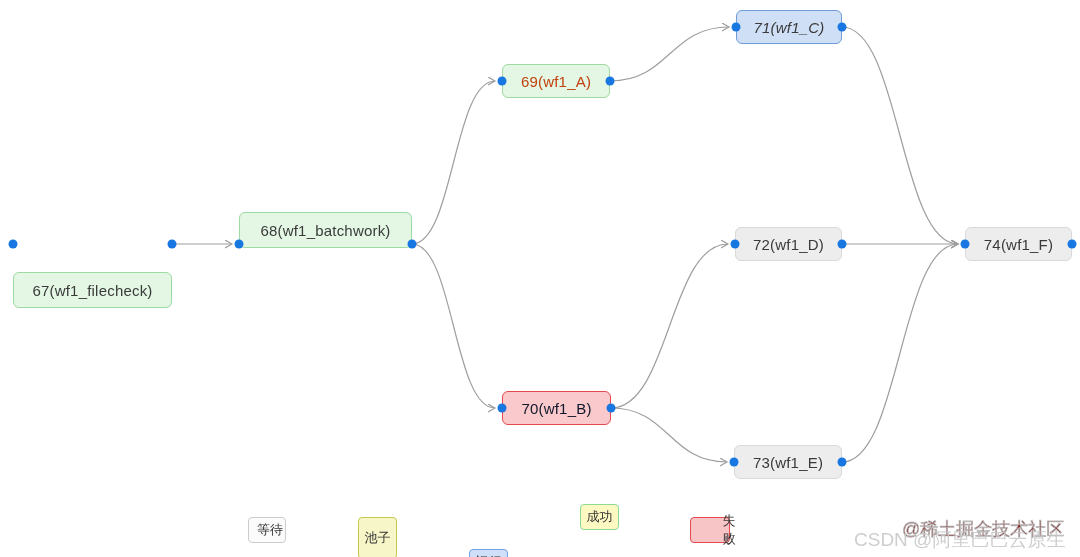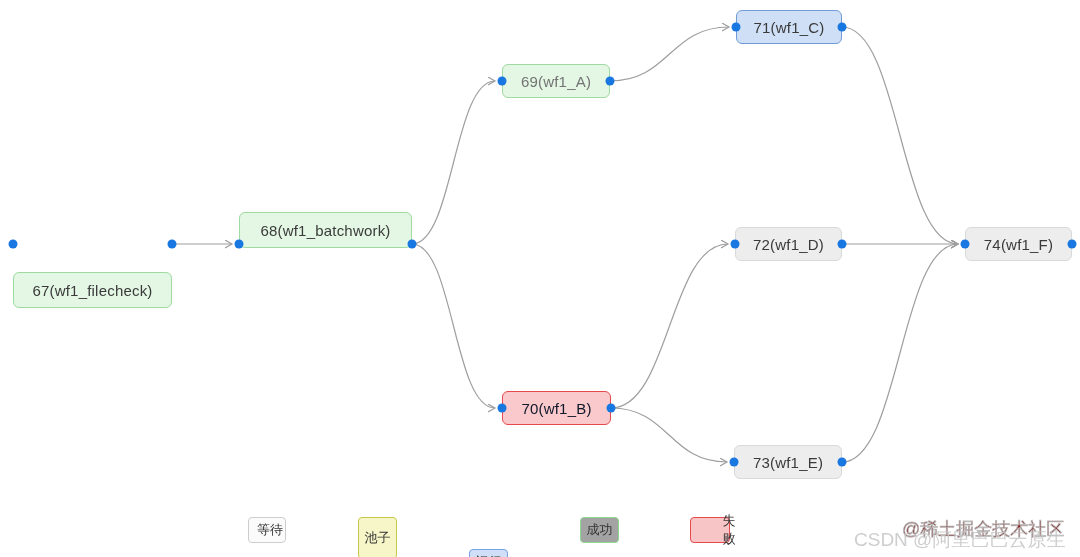--- a/index.html
+++ b/index.html
@@ -119,36 +119,36 @@
     </svg>
 
   <div class="watermark" id="watermark-juejin">@稀土掘金技术社区</div>
   <div class="watermark" id="watermark-csdn">CSDN @阿里巴巴云原生</div>
 <div class="node" style="left: 13px; top: 226px; width: 159px; height: 36px; background: rgb(227, 247, 228); border-color: rgb(158, 218, 161); color: rgb(58, 58, 58); margin-top: 46px;">
       <span>67(wf1_filecheck)</span>
     </div>
     <div class="node" style="left: 239px; top: 212px; width: 173px; height: 36px; background: rgb(227, 247, 228); border-color: rgb(158, 218, 161); color: rgb(58, 58, 58);">
       <span>68(wf1_batchwork)</span>
     </div>
-    <div class="node" style="left: 502px; top: 64px; width: 108px; height: 34px; background: rgb(227, 247, 228); border-color: rgb(158, 218, 161); color: #737373;">
+    <div class="node" style="left: 502px; top: 64px; width: 108px; height: 34px; background: rgb(227, 247, 228); border-color: rgb(158, 218, 161); color: #c2410c;">
       <span>69(wf1_A)</span>
     </div>
     <div class="node" style="left: 502px; top: 391px; width: 109px; height: 34px; background: rgb(249, 201, 203); border-color: rgb(229, 73, 77); color: #0f172a;">
       <span>70(wf1_B)</span>
     </div>
-    <div class="node" style="left: 736px; top: 10px; width: 106px; height: 34px; background: rgb(207, 223, 245); border-color: rgb(112, 155, 216); color: rgb(58, 58, 58);">
+    <div class="node" style="left: 736px; top: 10px; width: 106px; height: 34px; background: rgb(207, 223, 245); border-color: rgb(112, 155, 216); color: rgb(58, 58, 58); font-style: italic;">
       <span>71(wf1_C)</span>
     </div>
     <div class="node" style="left: 735px; top: 227px; width: 107px; height: 34px; background: rgb(237, 237, 237); border-color: rgb(217, 217, 217); color: rgb(58, 58, 58);">
       <span>72(wf1_D)</span>
     </div>
     <div class="node" style="left: 734px; top: 445px; width: 108px; height: 34px; background: rgb(237, 237, 237); border-color: rgb(217, 217, 217); color: rgb(58, 58, 58);">
       <span>73(wf1_E)</span>
     </div>
     <div class="node" style="left: 965px; top: 227px; width: 107px; height: 34px; background: rgb(237, 237, 237); border-color: rgb(217, 217, 217); color: rgb(58, 58, 58);">
       <span>74(wf1_F)</span>
     </div>
     <div class="legend-item" style="left: 248px; top: 517px; width: 38px; height: 26px; background: rgb(251, 251, 251); border-color: rgb(205, 205, 205); padding-left: 6px;">等待</div>
     <div class="legend-item" style="left: 358px; top: 517px; width: 39px; height: 42px; background: rgb(247, 246, 200); border-color: rgb(197, 200, 74);">池子</div>
     <div class="legend-item" style="left: 469px; top: 517px; width: 39px; height: 26px; background: rgb(207, 223, 247); border-color: rgb(119, 162, 227); margin-top: 32px;">运行</div>
-    <div class="legend-item" style="left: 580px; top: 517px; width: 39px; height: 26px; background: #a3a3a3; border-color: rgb(140, 218, 144);">成功</div>
+    <div class="legend-item" style="left: 580px; top: 504px; width: 39px; height: 26px; background: #fef9c3; border-color: rgb(140, 218, 144);">成功</div>
     <div class="legend-item" style="left: 690px; top: 517px; width: 39px; height: 26px; background: rgb(248, 197, 199); border-color: rgb(227, 73, 77); padding-left: 38px;">失败</div>
   </div>
 
 </body></html>

